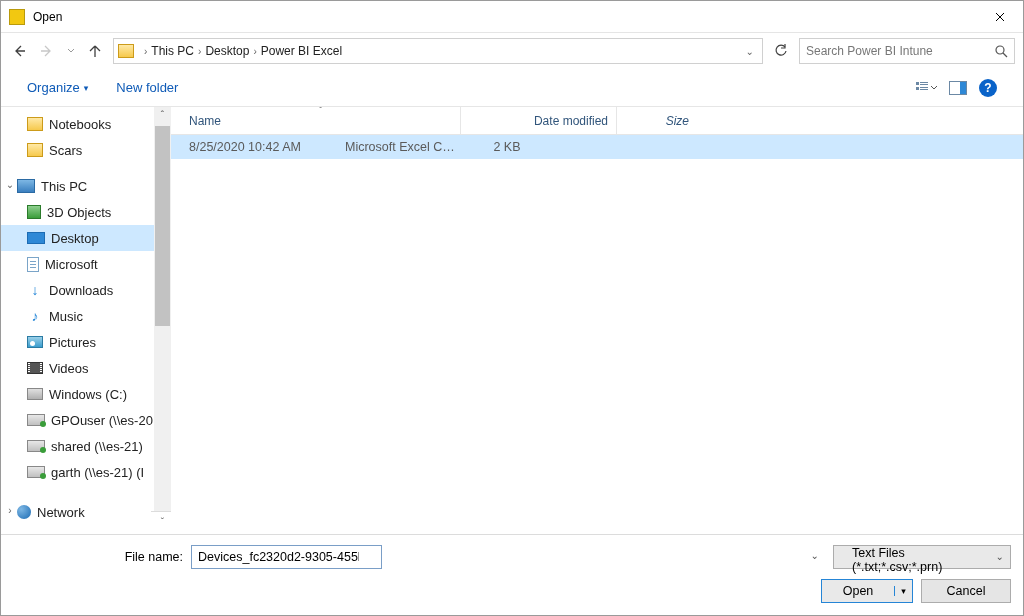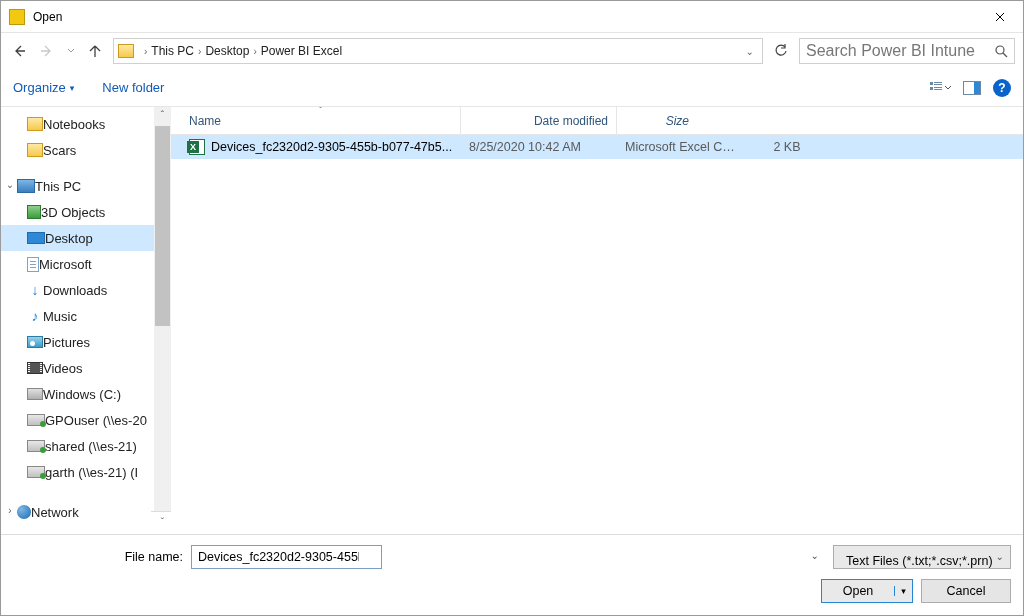--- a/index.html
+++ b/index.html
@@ -17,41 +17,41 @@
 
 .navbar { height: 36px; display: flex; align-items: center; padding: 4px 8px; gap: 4px; }
 .nav-arrows { display: flex; align-items: center; gap: 8px; margin-right: 4px; }
 .nav-arrow { width: 20px; height: 20px; display: flex; align-items: center; justify-content: center; color: #555; }
 .nav-arrow.disabled { color: #c0c0c0; }
 .address { flex: 1; height: 26px; border: 1px solid #d0d0d0; display: flex; align-items: center; padding: 0 4px; font-size: 12px; color: #222; background: #fff; }
 .address .foldericon { width: 16px; height: 14px; background: linear-gradient(#ffe9a6,#f6c94c); border:1px solid #cc9b1a; margin-right: 6px; }
 .address .sep { margin: 0 4px; color: #666; font-size: 10px; }
 .address .dd { margin-left:auto; color:#666; font-size:10px; padding:0 4px; }
 .refresh { width: 28px; height: 26px; border: 1px solid transparent; display:flex; align-items:center; justify-content:center; color:#555; }
-.search { width: 216px; height: 26px; border: 1px solid #d0d0d0; display: flex; align-items: center; padding: 0 6px; font-size: 16px; color: #777; background:#fff; }
+.search { width: 216px; height: 26px; border: 1px solid #d0d0d0; display: flex; align-items: center; padding: 0 6px; font-size: 12px; color: #777; background:#fff; }
 .search .mag { margin-left:auto; color:#555; }
 
 
-.toolbar { height: 38px; display: flex; align-items: center; padding: 0 12px; gap: 28px; border-bottom: 1px solid #e6e6e6; }
+.toolbar { height: 38px; display: flex; align-items: center; padding: 0 26px; gap: 28px; border-bottom: 1px solid #e6e6e6; }
 .tool-link { font-size: 13px; color: #0f5bb7; display:flex; align-items:center; gap:4px; }
 .tool-link .caret { font-size:9px; }
 .toolbar-spacer { flex:1; }
 .view-icons { display:flex; align-items:center; gap:10px; }
 .view-icon { width:22px; height:22px; display:flex; align-items:center; justify-content:center; }
 .help { width:18px; height:18px; border-radius:50%; background:#0a63c9; color:#fff; font-size:12px; display:flex; align-items:center; justify-content:center; font-weight:bold; }
 
 
 .body { flex:1; display:flex; overflow:hidden; }
 .sidebar { width:170px; background:#fff; padding:4px 0; font-size:13px; color:#222; overflow:hidden; position:relative; }
 .sidebar-scroll { position:absolute; right:0; top:0; bottom:0; width:17px; background:#f0f0f0; display:flex; flex-direction:column; align-items:center; }
 .sb-arrow { width:17px; height:17px; display:flex; align-items:center; justify-content:center; font-size:10px; color:#555; }
 .sb-arrow.bottom { margin-top:auto; }
 .sb-thumb { width:15px; height:200px; background:#c2c2c2; margin-top:2px; }
 
-.tree-item { display:flex; align-items:center; height:26px; padding-left:26px; white-space:nowrap; overflow:hidden; }
+.tree-item { display:flex; align-items:center; height:26px; padding-left:26px; gap:6px; white-space:nowrap; overflow:hidden; }
 .tree-item.l1 { padding-left:16px; }
 .tree-item.selected { background:#cde8ff; }
 .ic { width:16px; height:14px; display:inline-flex; align-items:center; justify-content:center; }
 .ic.folder { background:linear-gradient(#ffe9a6,#f6c94c); border:1px solid #cc9b1a; }
 .ic.pc { width:18px; height:14px; background:linear-gradient(#7db7e4,#3a7fbf); border:1px solid #2b6aa3; }
 .ic.cube { width:14px; height:14px; background:linear-gradient(#8fcf8f,#3a9d3a); border:1px solid #2b7b2b; }
 .ic.desk { width:18px; height:12px; background:#2e88d6; border:1px solid #1c6bb3; }
 .ic.doc { width:12px; height:15px; background:#fff; border:1px solid #7aa4c8; position:relative; }
 .ic.doc:after{content:"";position:absolute; left:2px; right:2px; top:3px; height:1px; background:#7aa4c8; box-shadow:0 3px 0 #7aa4c8,0 6px 0 #7aa4c8;}
 .ic.down { color:#1e82d6; font-size:14px; font-weight:bold; }
@@ -90,21 +90,21 @@
 .excel-icon{ width:16px; height:16px; background:#fff; border:1px solid #1e7145; position:relative; display:inline-block;}
 .excel-icon:before{content:"X"; position:absolute; left:-3px; top:1px; width:12px; height:12px; background:#1e7145; color:#fff; font-size:9px; font-weight:bold; display:flex; align-items:center; justify-content:center;}
 
 
 .bottom { border-top:1px solid #dcdcdc; padding:10px 12px 12px 12px; background:#fff; }
 .row1 { display:flex; align-items:center; gap:8px; margin-bottom:10px; }
 .fn-label { width:170px; text-align:right; font-size:12.5px; color:#000; }
 .fn-input { flex:1; height:24px; border:1px solid #7a9ec7; background:#fff; font-size:12.5px; padding:0 22px 0 6px; position:relative; }
 .fn-wrap { flex:1; position:relative; }
 .fn-wrap .caret { position:absolute; right:6px; top:5px; font-size:10px; color:#555; }
-.filter { width:178px; height:24px; border:1px solid #acacac; background:#e9e9e9; font-size:12.5px; display:flex; align-items:flex-end; padding:0 12px; position:relative;}
+.filter { width:178px; height:24px; border:1px solid #acacac; background:#e9e9e9; font-size:12.5px; display:flex; align-items:flex-start; padding:0 18px; position:relative;}
 .filter .caret{ position:absolute; right:6px; top:5px; font-size:10px; color:#555;}
 .row2 { display:flex; justify-content:flex-end; gap:8px; }
 .btn { height:24px; border:1px solid #acacac; background:#e5e5e5; font-size:12.5px; min-width:90px; display:flex; align-items:center; justify-content:center; }
 .btn.open { border:1px solid #2585d6; background:#e9e9e9; min-width:92px; display:flex; padding:0; }
 .btn.open .main{ flex:1; display:flex; align-items:center; justify-content:center; }
 .btn.open .split{ width:18px; border-left:1px solid #2585d6; display:flex; align-items:center; justify-content:center; font-size:9px; color:#000;}
 svg { display:block; }
 </style>
 </head>
 <body>
@@ -293,24 +293,20 @@
         </div>
         <div class="col date">
             <span>Date modified</span>
           </div>
         <div class="col size">
             <span>Size</span>
           </div>
       </div>
 
       <div class="filerow selected">
-        <div class="cell name">
-          <span class="excel-icon"></span>
-          <span>Devices_fc2320d2-9305-455b-b077-47b5...</span>
-        </div>
         <div class="cell date">8/25/2020 10:42 AM</div>
         <div class="cell type">Microsoft Excel Co...</div>
         <div class="cell size">2 KB</div>
       </div>
     </div>
   </div>
 
   <div class="bottom">
     <div class="row1">
       <div class="fn-label">File name:</div>

